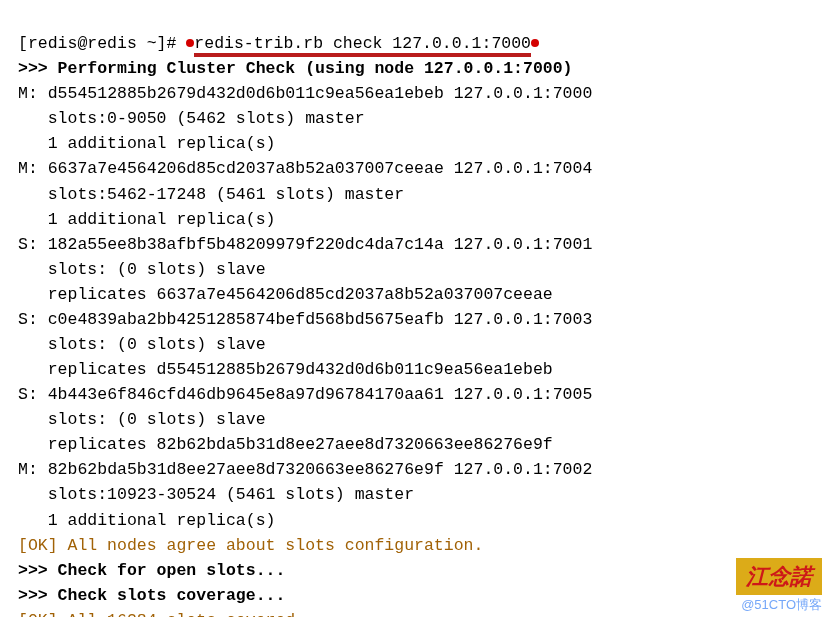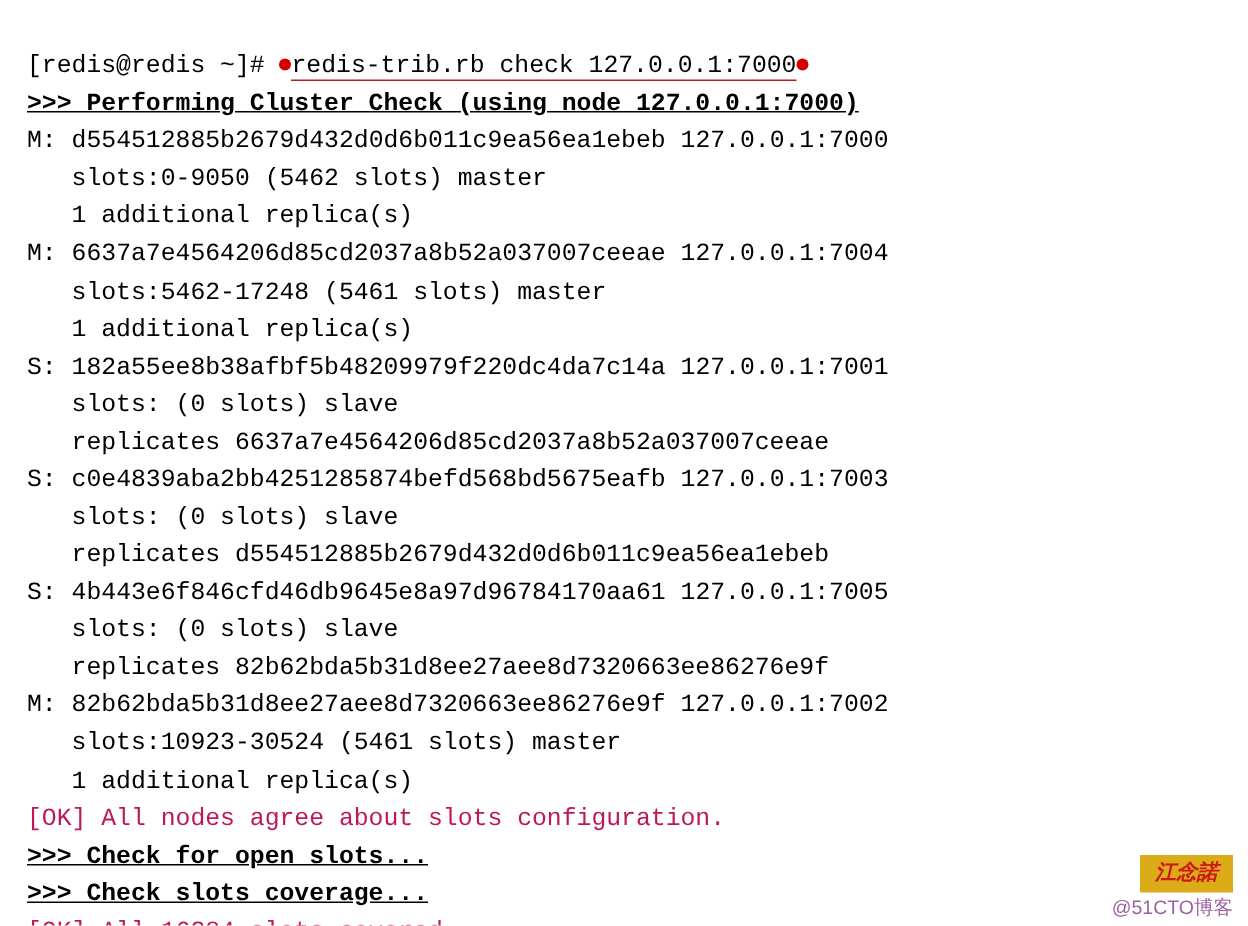--- a/index.html
+++ b/index.html
@@ -12,53 +12,53 @@
     font-size: 16.5px;
     line-height: 1.52;
     color: #000;
     overflow: hidden;
   }
   .terminal {
     padding: 6px 12px 6px 18px;
     white-space: pre;
     position: relative;
   }
-  .bold { font-weight: bold; text-decoration: underline; }
-  .green { color: #be185d; margin-top: 12px; }
+  .bold { font-weight: bold; }
+  .green { color: #a16207; margin-top: 12px; }
   .cmd {
-    border-bottom: 1px solid #b91c1c;
+    border-bottom: 4px solid #b91c1c;
   }
   .dot {
     display:inline-block;
     width:8px;
     height:8px;
     background:#d40000;
     border-radius:50%;
     vertical-align:middle;
     margin-bottom:1px;
   }
   .watermark1 {
     position:absolute;
     right:10px;
     bottom:22px;
     background:#d9a200;
     color:#c80000;
     font-family:"KaiTi","STKaiti",serif;
-    font-size:14px;
+    font-size:22px;
     font-style:italic;
     font-weight:bold;
     padding:2px 10px;
     opacity:0.9;
     margin-left:44px;
   }
   .watermark2 {
     position:absolute;
     right:10px;
     bottom:2px;
-    color:#701a75;
+    color:#3b82f6;
     font-family:Arial,sans-serif;
     font-size:13px;
     opacity:0.7;
   }
 </style>
 </head>
 <body>
 
 <div class="terminal">
 <span>[redis@redis ~]# </span><span class="dot"></span><span class="cmd">redis-trib.rb check 127.0.0.1:7000</span><span class="dot"></span>

